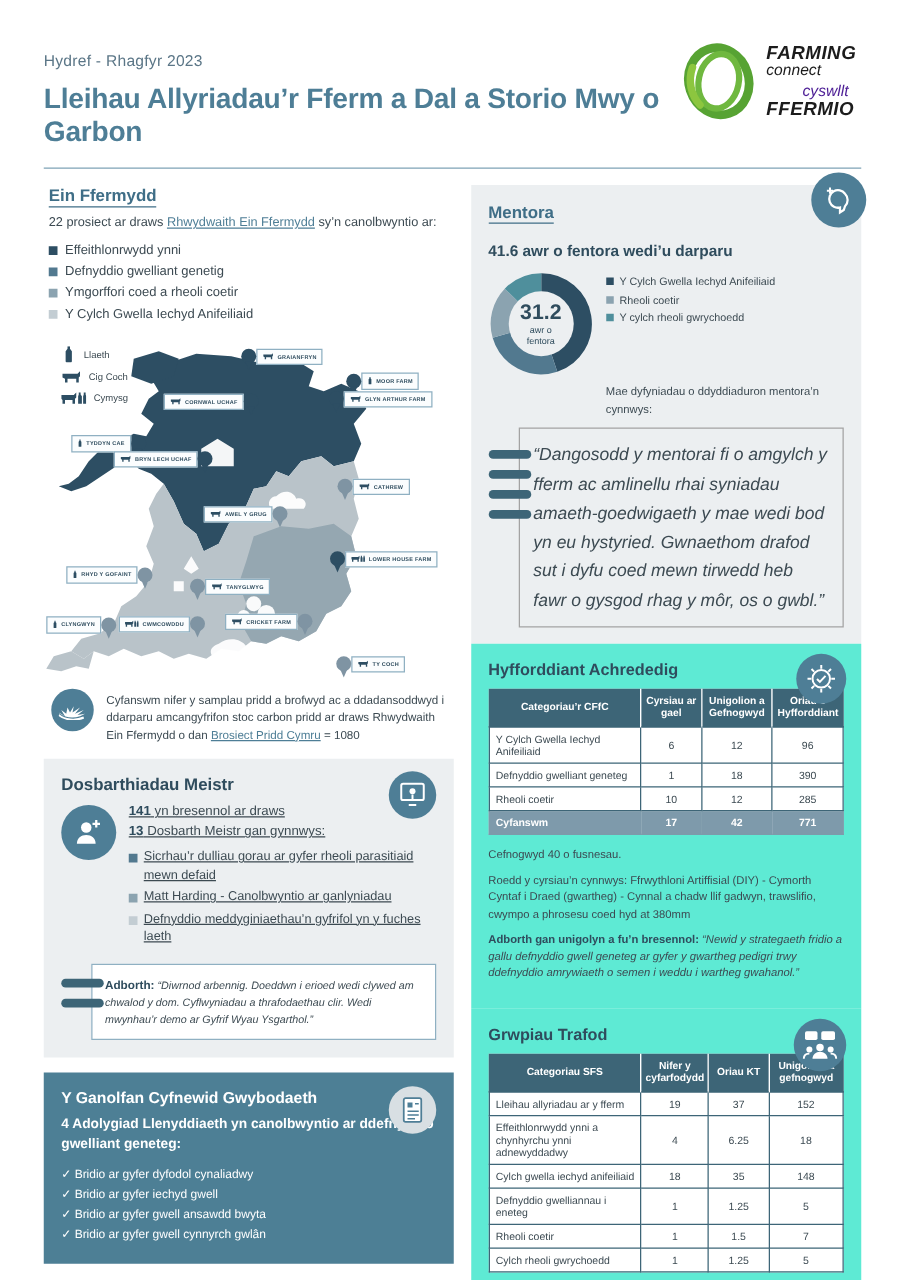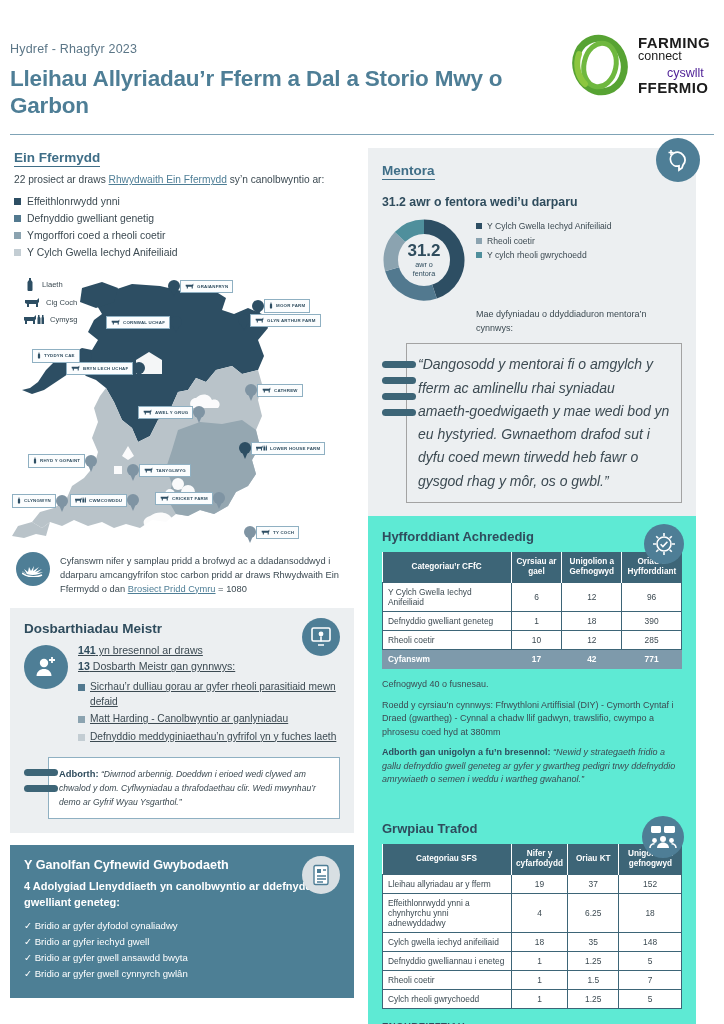--- a/index.html
+++ b/index.html
@@ -4,31 +4,31 @@
 <style>
   * { box-sizing: border-box; margin:0; padding:0; }
   html,body { background:#ffffff; }
   body {
     width:724px; height:1024px;
     font-family:"Liberation Sans", sans-serif;
     color:#3c4a52;
     position:relative;
     overflow:hidden;
   }
-  .page { width:724px; height:1024px; position:relative; padding:0 10px; }
+  .page { width:724px; height:1024px; position:relative; padding:0 35px; }
 
   
   .header { display:flex; justify-content:space-between; align-items:flex-start; padding-top:34px; }
   .header-left { padding-top:8px; }
   .kicker { font-size:12.5px; color:#5b7687; letter-spacing:.2px; margin-bottom:9px; }
   .main-title {
     font-size:22.5px; font-weight:bold; color:#4e7e96; line-height:1.22;
     letter-spacing:-.2px;
   }
-  .logo { display:flex; align-items:center; gap:7px; padding-right:4px; }
+  .logo { display:flex; align-items:center; gap:7px; padding-right:4px;font-style:italic; }
   .logo-mark { width:62px; height:62px; position:relative; }
   .logo-txt { line-height:1.05; text-align:left; }
   .logo-txt .l1 { font-size:15px; font-weight:bold; color:#1c1c1c; letter-spacing:.4px; }
   .logo-txt .l2 { font-size:12.5px; color:#1c1c1c; }
   .logo-txt .l3 { font-size:12.5px; color:#4c1d95; margin-top:3px;margin-left:29px;}
   .logo-txt .l4 { font-size:15px; font-weight:bold; color:#1c1c1c; letter-spacing:.4px;}
   .rule { height:1.6px; background:#7fa3b6; margin:14px 0 0 0; }
 
   
   .cols { display:flex; gap:14px; margin-top:13px; }
@@ -483,21 +483,21 @@
     <div class="col-r">
 
       <div class="mentora">
         <div class="m-icon circ" style="width:44px;height:44px;background:#4e7e96;position:absolute;right:-4px;top:-10px;">
           <svg width="26" height="26" viewBox="0 0 26 26">
               <path d="M18 8a7 7 0 1 0-4 11v4l3-2 1-3a7 7 0 0 0 0-10z" fill="none" stroke="#fff" stroke-width="1.8"></path>
               <path d="M6 3v5M3.5 5.5h5" stroke="#fff" stroke-width="1.6"></path>
             </svg>
         </div>
         <h2 class="sec">Mentora</h2>
-        <div class="m-head">31.2 awr o fentora wedi’u darparu</div>
+        <div class="m-head">41.6 awr o fentora wedi’u darparu</div>
         <div class="m-row">
           <div class="donut">
             <svg width="84" height="84" viewBox="0 0 84 84" id="donut-svg">
                 <path d="M42 11 A31 31 0 0 1 51.816707807845646 71.40462970036151" stroke="#2d4e63" stroke-width="19" fill="none"></path>
                 <path d="M51.816707807845646 71.40462970036151 A31 31 0 0 1 12.223938539427458 50.624741381410026" stroke="#52798f" stroke-width="19" fill="none"></path>
                 <path d="M12.223938539427458 50.624741381410026 A31 31 0 0 1 19.64272413234176 20.52554504120241" stroke="#8ba3b0" stroke-width="19" fill="none"></path>
                 <path d="M19.64272413234176 20.52554504120241 A31 31 0 0 1 41.99999999999999 11" stroke="#4f8f9c" stroke-width="19" fill="none"></path>
               </svg>
             <div class="hole">
               <div class="big">31.2</div>

